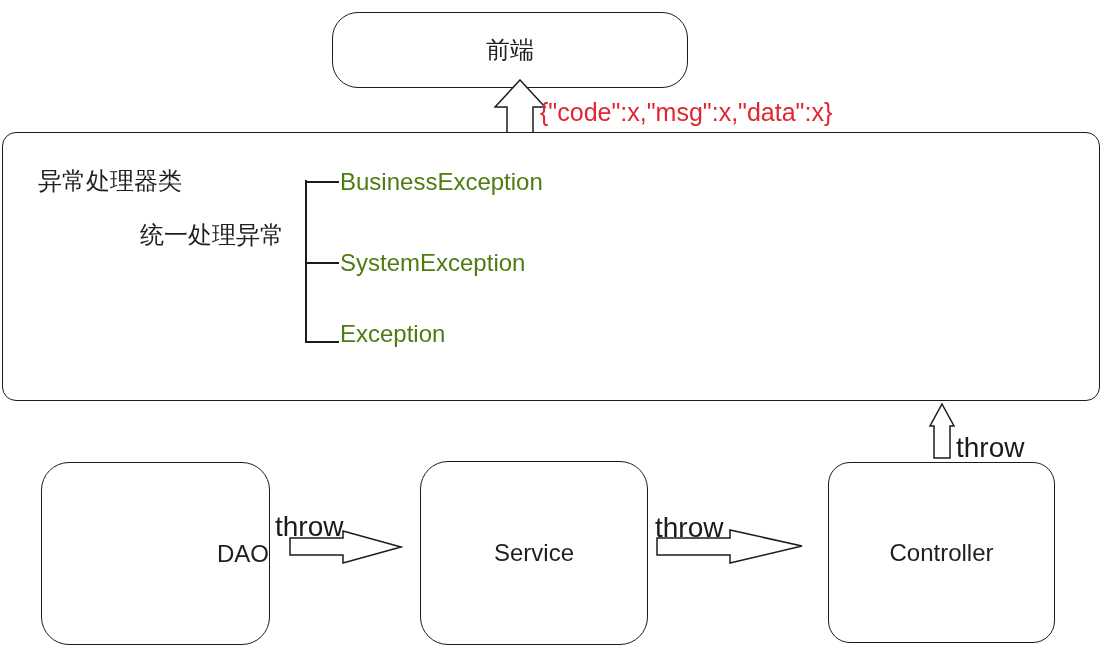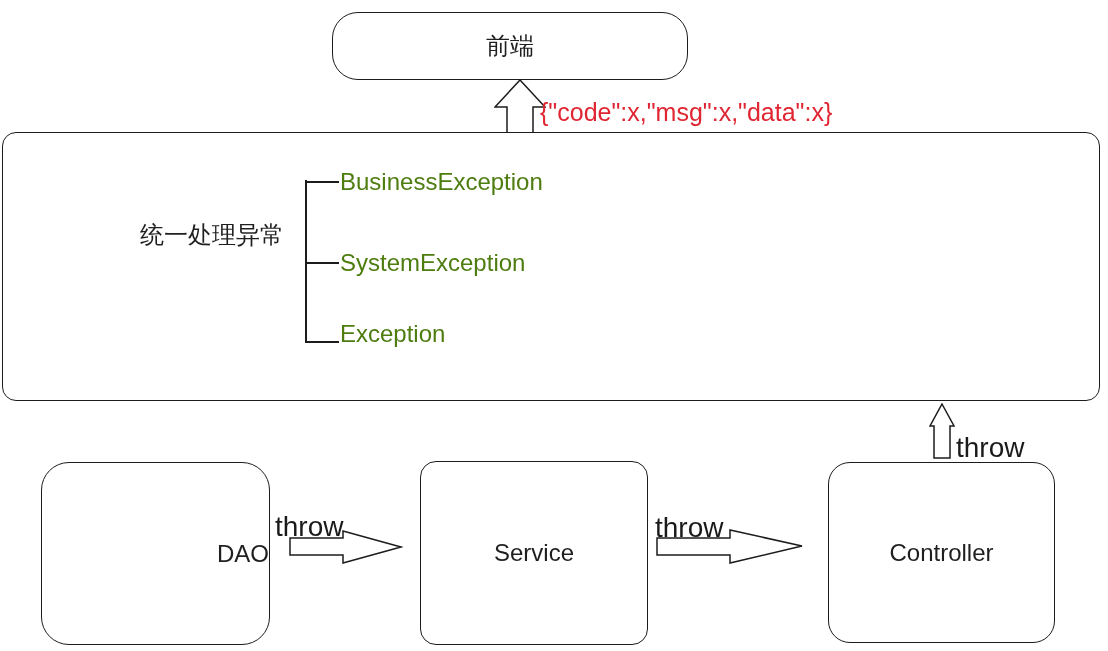--- a/index.html
+++ b/index.html
@@ -20,32 +20,32 @@
   .node {
     border: 1.5px solid #1c1c1c;
     background: #ffffff;
     display: flex;
     align-items: center;
     justify-content: center;
     font-size: 24px;
     color: #1f1f1f;
   }
   .frontend-node {
-    left: 332px; top: 12px; width: 356px; height: 68px;
+    left: 332px; top: 12px; width: 356px; height: 76px;
     border-radius: 26px;
     font-family: Liberation Mono, monospace;
   }
   .handler-box {
     left: 2px; top: 132px; width: 1098px; height: 269px;
     border: 1.5px solid #1c1c1c;
     border-radius: 14px;
     background: #ffffff;
   }
   .layer-dao        { left: 41px;  top: 462px; width: 229px; height: 183px; border-radius: 28px; justify-content: flex-end; }
-  .layer-service    { left: 420px; top: 461px; width: 228px; height: 184px; border-radius: 16px; }
+  .layer-service    { left: 420px; top: 461px; width: 228px; height: 184px; border-radius: 28px; }
   .layer-controller { left: 828px; top: 462px; width: 227px; height: 181px; border-radius: 22px; }
   .label-cn { font-size: 24px; color: #1f1f1f; white-space: nowrap; line-height: 1.15; }
   .exc-label { font-size: 24px; color: #4d7c0f; white-space: nowrap; line-height: 28px; }
   .throw-label { font-size: 28px; color: #1a1a1a; white-space: nowrap; line-height: 1.1; }
   .annotation {
     font-size: 25px;
     white-space: nowrap;
     line-height: 1.2;
     letter-spacing: 0px;
   }
@@ -64,20 +64,21 @@
   </div>
 
   <svg class="abs arrow" style="left:494px; top:79px;" width="52" height="55" viewBox="0 0 52 55">
     <polygon points="26,1 51,28 39,28 39,54 13,54 13,28 1,28"></polygon>
   </svg>
 
   <div class="abs annotation" style="left: 540px; top: 97px; color: rgb(224, 38, 50);">{"code":x,"msg":x,"data":x}</div>
 
   <div class="abs handler-box"></div>
 
+  <div class="abs label-cn" style="left:38px; top:167px;">异常处理器类</div>
   <div class="abs label-cn" style="left:140px; top:221px;">统一处理异常</div>
 
   <div class="abs vline" style="left:305px; top:180px; height:163px;"></div>
   <div class="abs hline" style="left:305px; top:181px; width:34px;"></div>
   <div class="abs hline" style="left:305px; top:262px; width:34px;"></div>
   <div class="abs hline" style="left:305px; top:341px; width:34px;"></div>
 
   <div class="abs exc-label" style="left:340px; top:168px;">BusinessException</div>
   <div class="abs exc-label" style="left:340px; top:249px;">SystemException</div>
   <div class="abs exc-label" style="left:340px; top:320px;">Exception</div>

